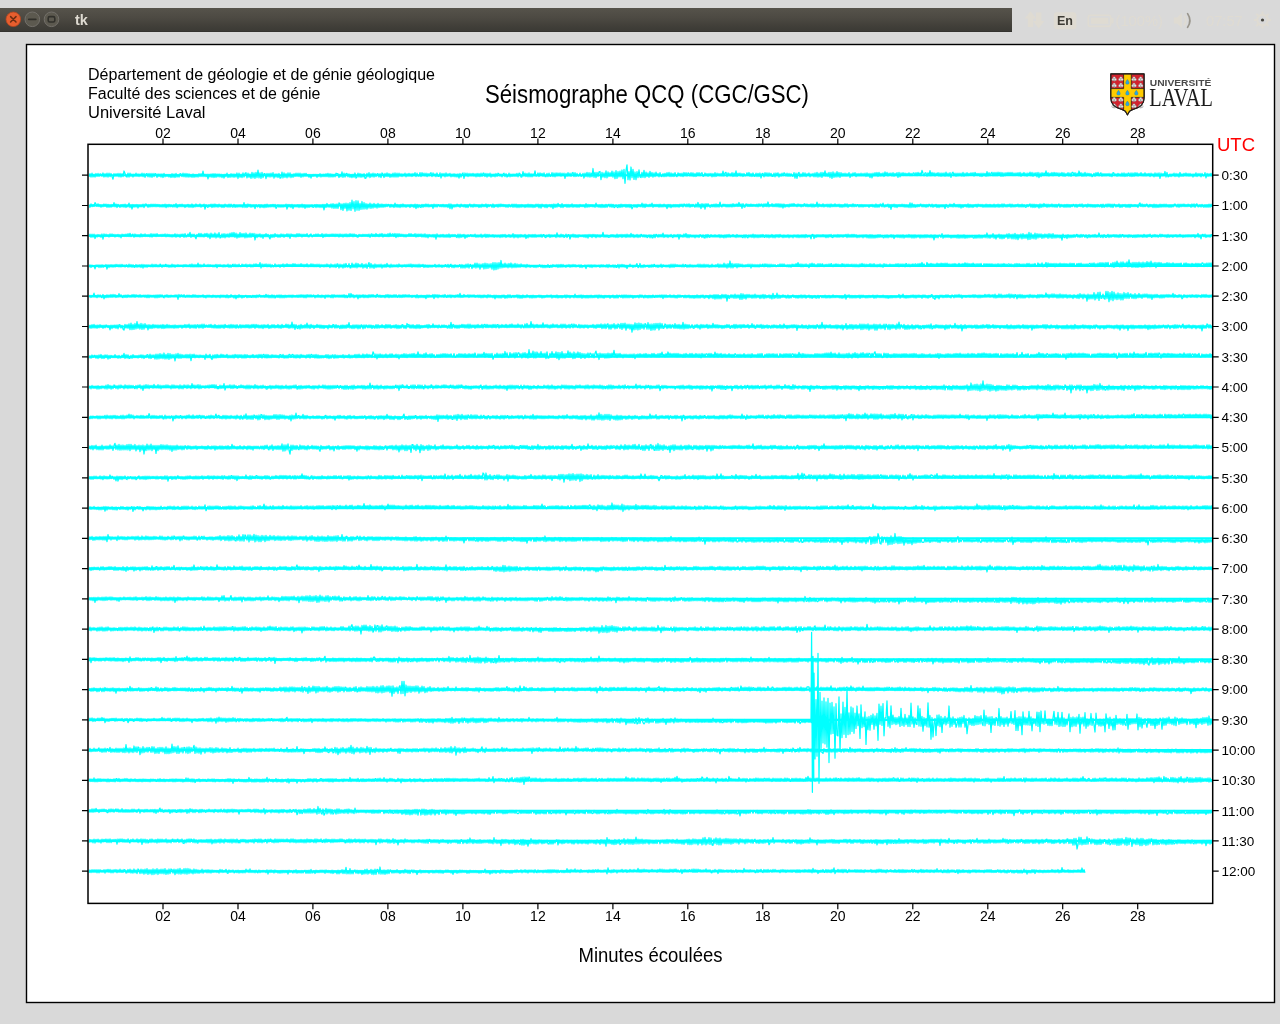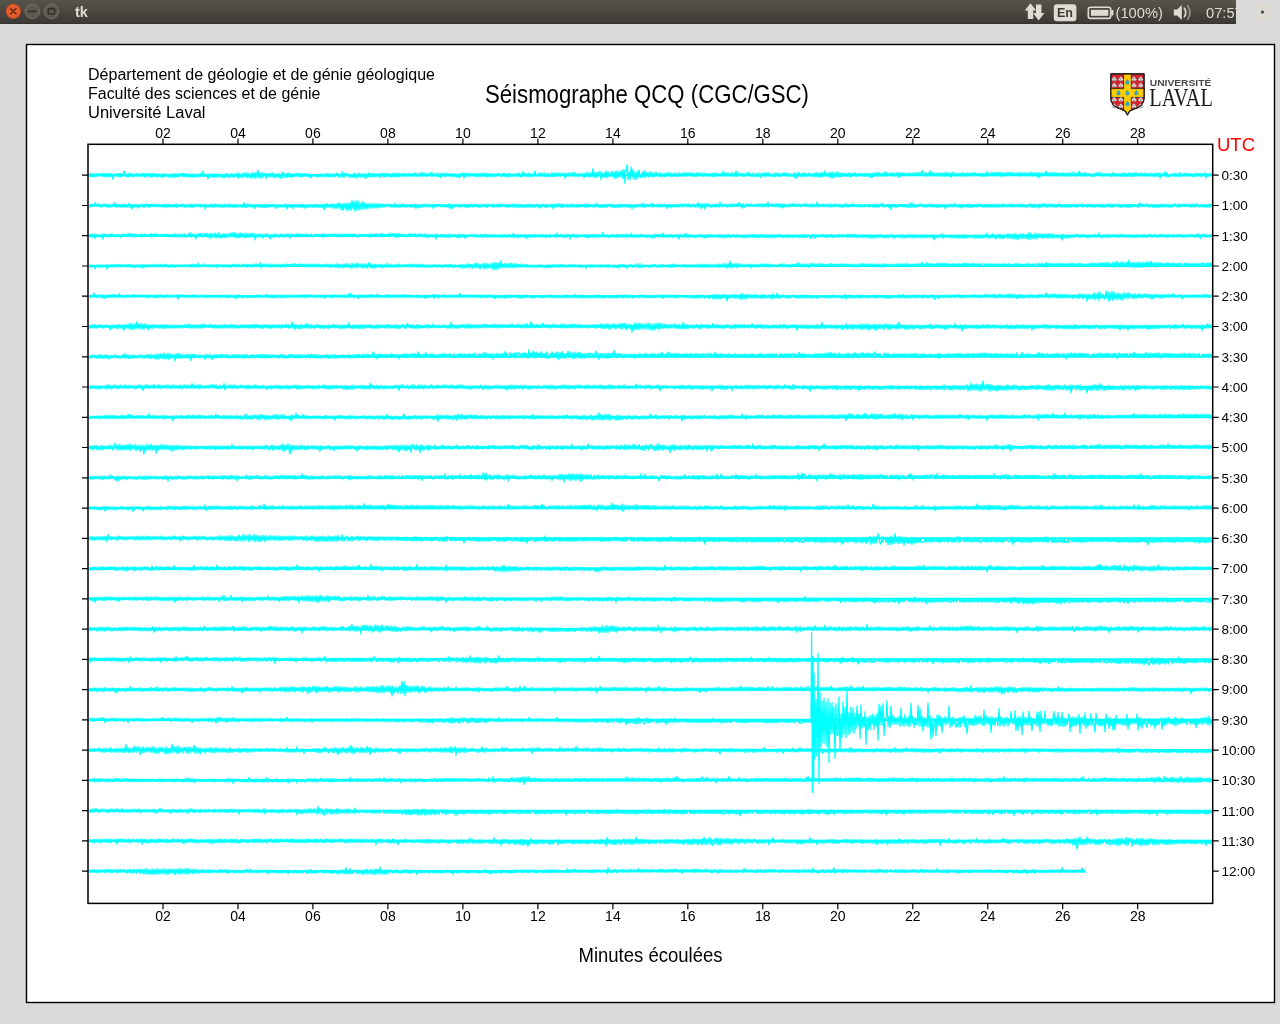--- a/index.html
+++ b/index.html
@@ -1,16 +1,16 @@
 <!DOCTYPE html>
 <html><head><meta charset="utf-8">
 <style>
 html,body{margin:0;padding:0;width:1280px;height:1024px;background:#d9d9d9;overflow:hidden;
  font-family:"Liberation Sans",sans-serif;}
-#panel{position:absolute;left:0;top:0;width:1236px;height:23px;
+#panel{position:absolute;left:0;top:8px;width:1012px;height:23px;
  background:linear-gradient(180deg,#56534b 0%,#4c4942 45%,#413f39 78%,#3b3a35 100%);
  border-bottom:1px solid #34332f;}
 #main{position:absolute;left:0;top:0;}
 </style></head>
 <body>
 <div id="panel">
 <svg width="1280" height="24">
  <circle cx="13.3" cy="11.3" r="7.3" fill="#e75e2e"></circle>
  <circle cx="13.3" cy="11.3" r="7.3" fill="none" stroke="#b4461f" stroke-width="0.8"></circle>
  <path d="M10.6,8.6 L16,14 M16,8.6 L10.6,14" stroke="#6b2d12" stroke-width="1.5" stroke-linecap="round"></path>

